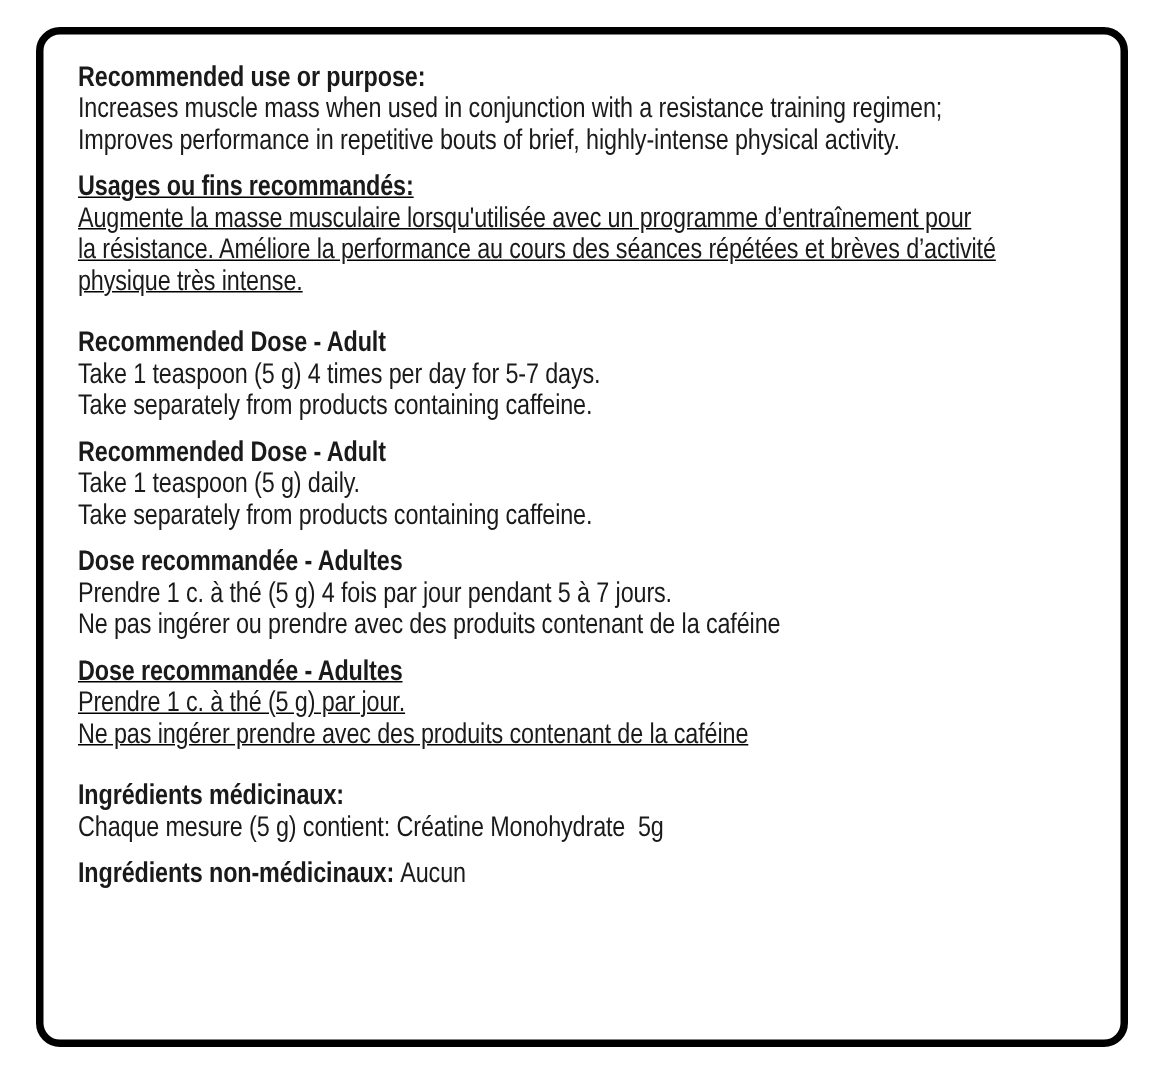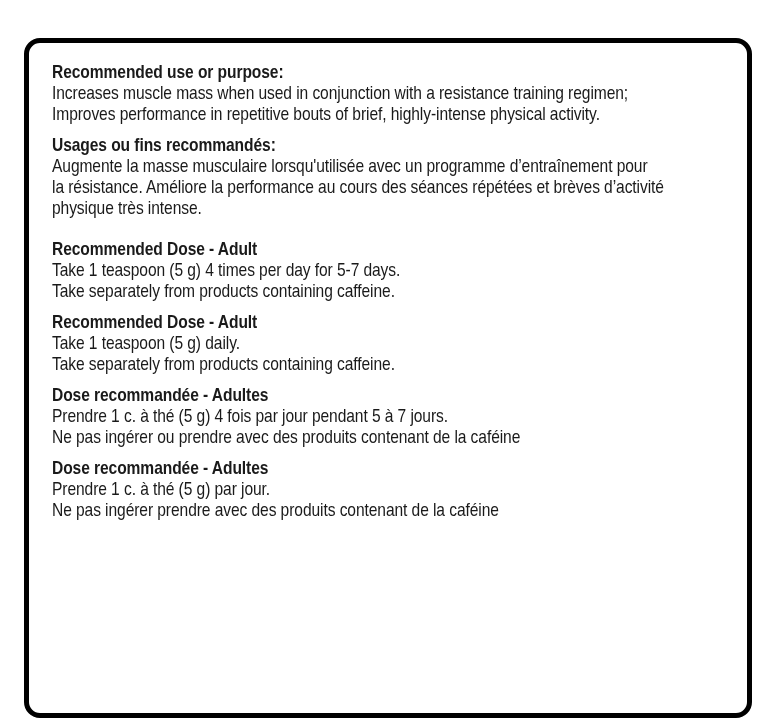--- a/index.html
+++ b/index.html
@@ -15,24 +15,23 @@
     left: 24px;
     top: 18px;
     width: 728px;
     height: 680px;
     box-sizing: border-box;
     border: 5px solid #000000;
     border-radius: 16px;
     background: #ffffff;
     padding: 18px 14px 0 23px;
     overflow: hidden;
-    margin-top: 20px;
   }
   .section { margin: 0 0 10px 0; }
-  .section.gap-large { margin-bottom: 20px; }
+  .section.gap-large { margin-bottom: 20px; text-decoration: underline; }
   .line {
     font-size: 19px;
     line-height: 21px;
     color: #1a1a1a;
     white-space: pre;
     transform: scaleX(0.82);
     transform-origin: 0 50%;
     letter-spacing: -0.1px;
   }
   .heading { font-weight: 700; }
@@ -68,14 +67,21 @@
       <section class="section">
         <div class="line heading">Dose recommandée - Adultes</div>
         <div class="line body">Prendre 1 c. à thé (5 g) 4 fois par jour pendant 5 à 7 jours.</div>
         <div class="line body">Ne pas ingérer ou prendre avec des produits contenant de la caféine</div>
       </section>
       <section class="section gap-large">
         <div class="line heading">Dose recommandée - Adultes</div>
         <div class="line body">Prendre 1 c. à thé (5 g) par jour.</div>
         <div class="line body">Ne pas ingérer prendre avec des produits contenant de la caféine</div>
       </section>
+      <section class="section">
+        <div class="line heading">Ingrédients médicinaux:</div>
+        <div class="line body">Chaque mesure (5 g) contient: Créatine Monohydrate  5g</div>
+      </section>
+      <section class="section">
+        <div class="line"><span class="heading">Ingrédients non-médicinaux:</span><span class="inline-value">Aucun</span></div>
+      </section>
     </div>
 </div>
 
 </body></html>

